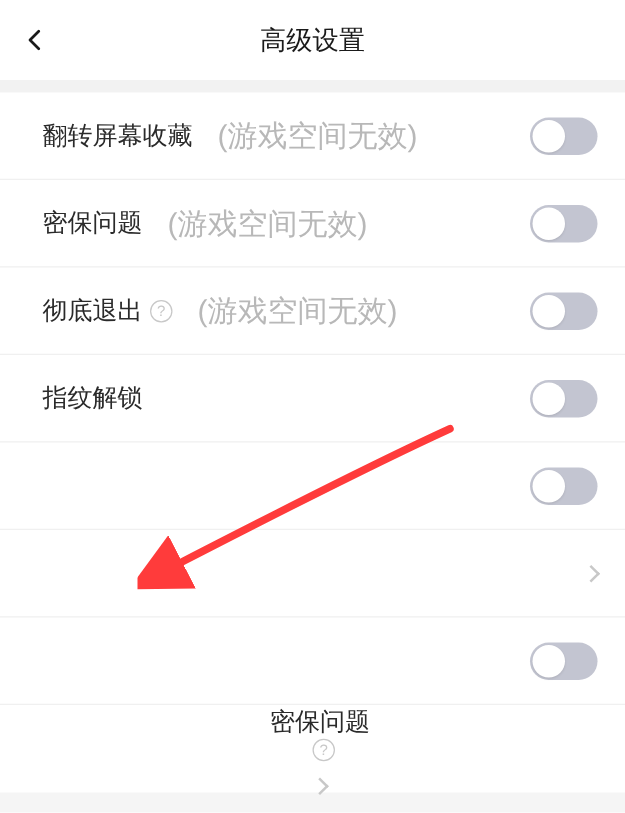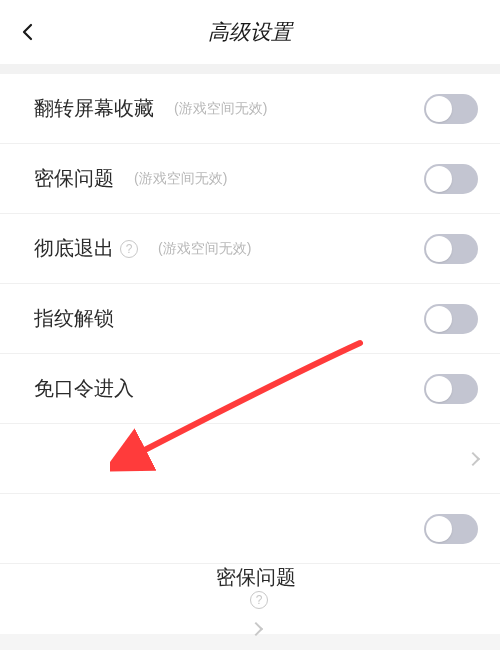--- a/index.html
+++ b/index.html
@@ -15,21 +15,20 @@
       overflow: hidden;
       position: relative;
     }
     .header {
       height: 64px;
       background: #fff;
       display: flex;
       align-items: center;
       padding: 0 16px;
       position: relative;
-      font-style: italic;
     }
     .back-btn {
       width: 24px;
       height: 24px;
       display: flex;
       align-items: center;
       justify-content: center;
       cursor: pointer;
     }
     .header-title {
@@ -55,21 +54,21 @@
       border-bottom: 1px solid #f0f0f0;
       position: relative;
       text-align: right;
     }
     .row-title {
       font-size: 20px;
       color: #2a2a2a;
       flex-shrink: 0;
     }
     .row-hint {
-      font-size: 14px;
+      font-size: 24px;
       color: #b8b8b8;
       margin-left: 20px;
       flex-shrink: 0;
     }
     .help-icon {
       display: inline-flex;
       align-items: center;
       justify-content: center;
       width: 18px;
       height: 18px;
@@ -162,21 +161,20 @@
 
   <div class="row">
     <span class="row-title">指纹解锁</span>
     <span class="spacer"></span>
     <div class="toggle">
       <div class="toggle-knob"></div>
     </div>
   </div>
 
   <div class="row">
-    <span class="row-title">免口令进入</span>
     <span class="spacer"></span>
     <div class="toggle">
       <div class="toggle-knob"></div>
     </div>
   </div>
 
   <div class="row">
     <span class="spacer"></span>
     <span class="chevron-right"></span>
   </div>

